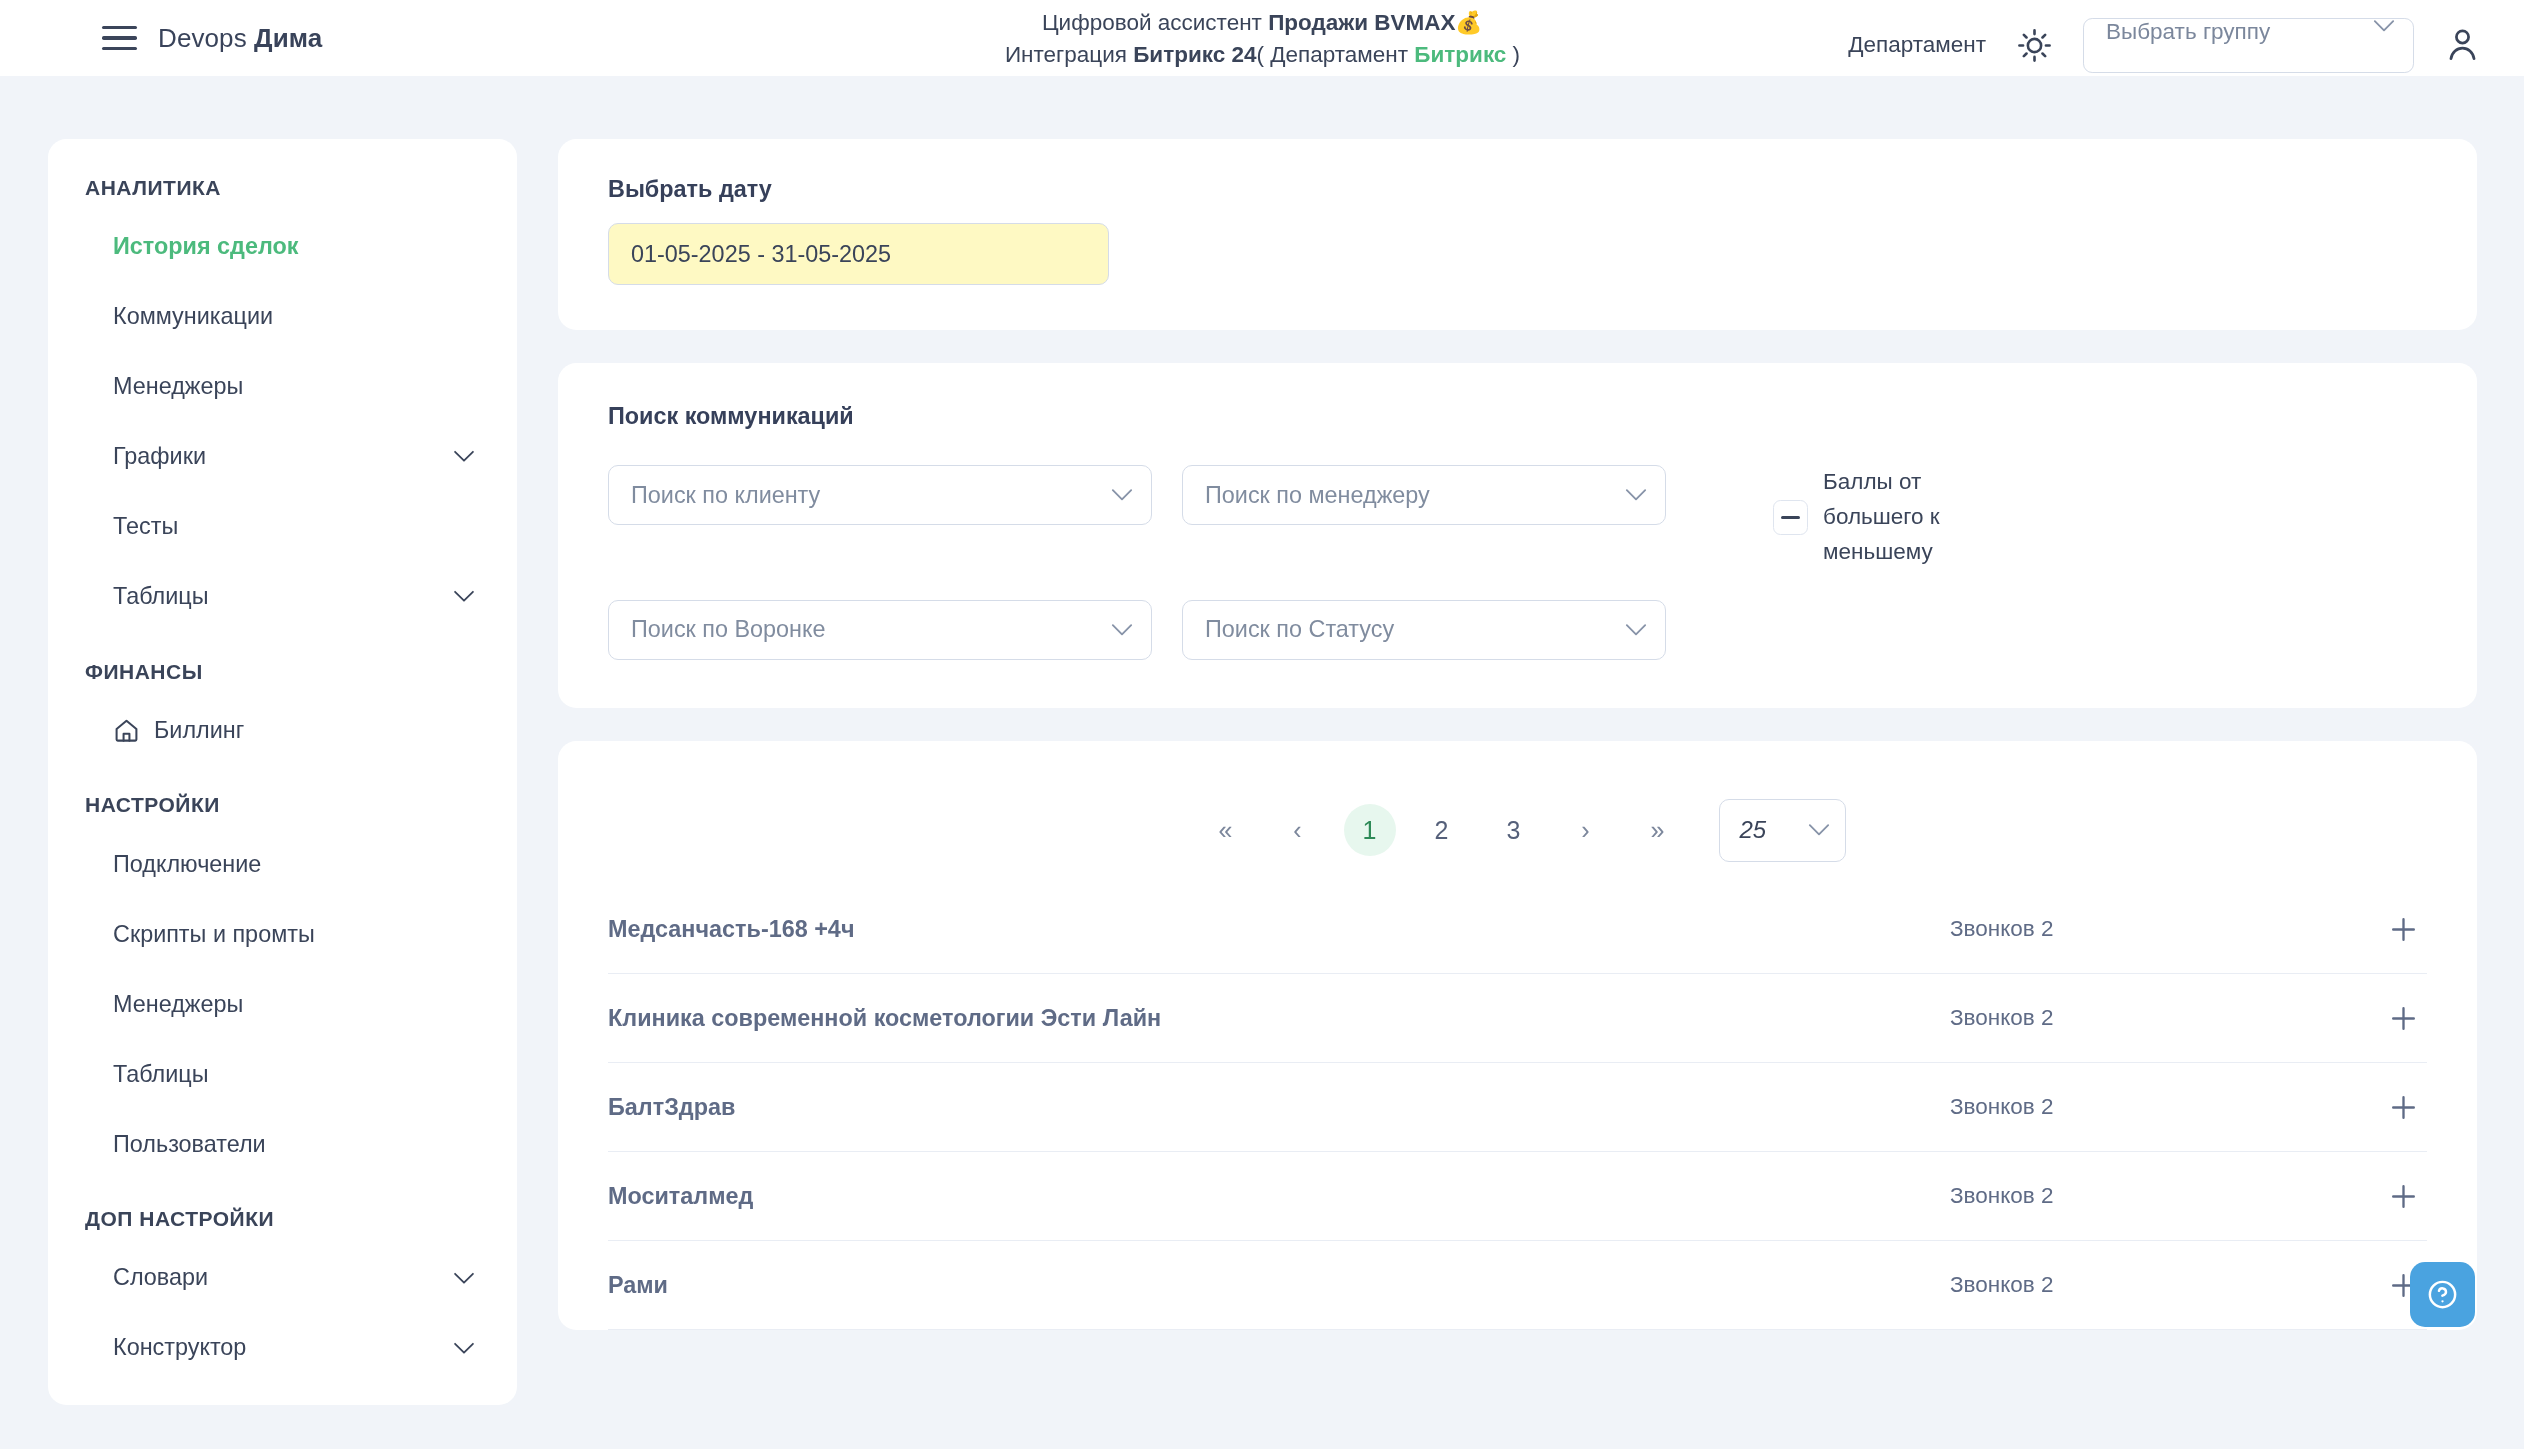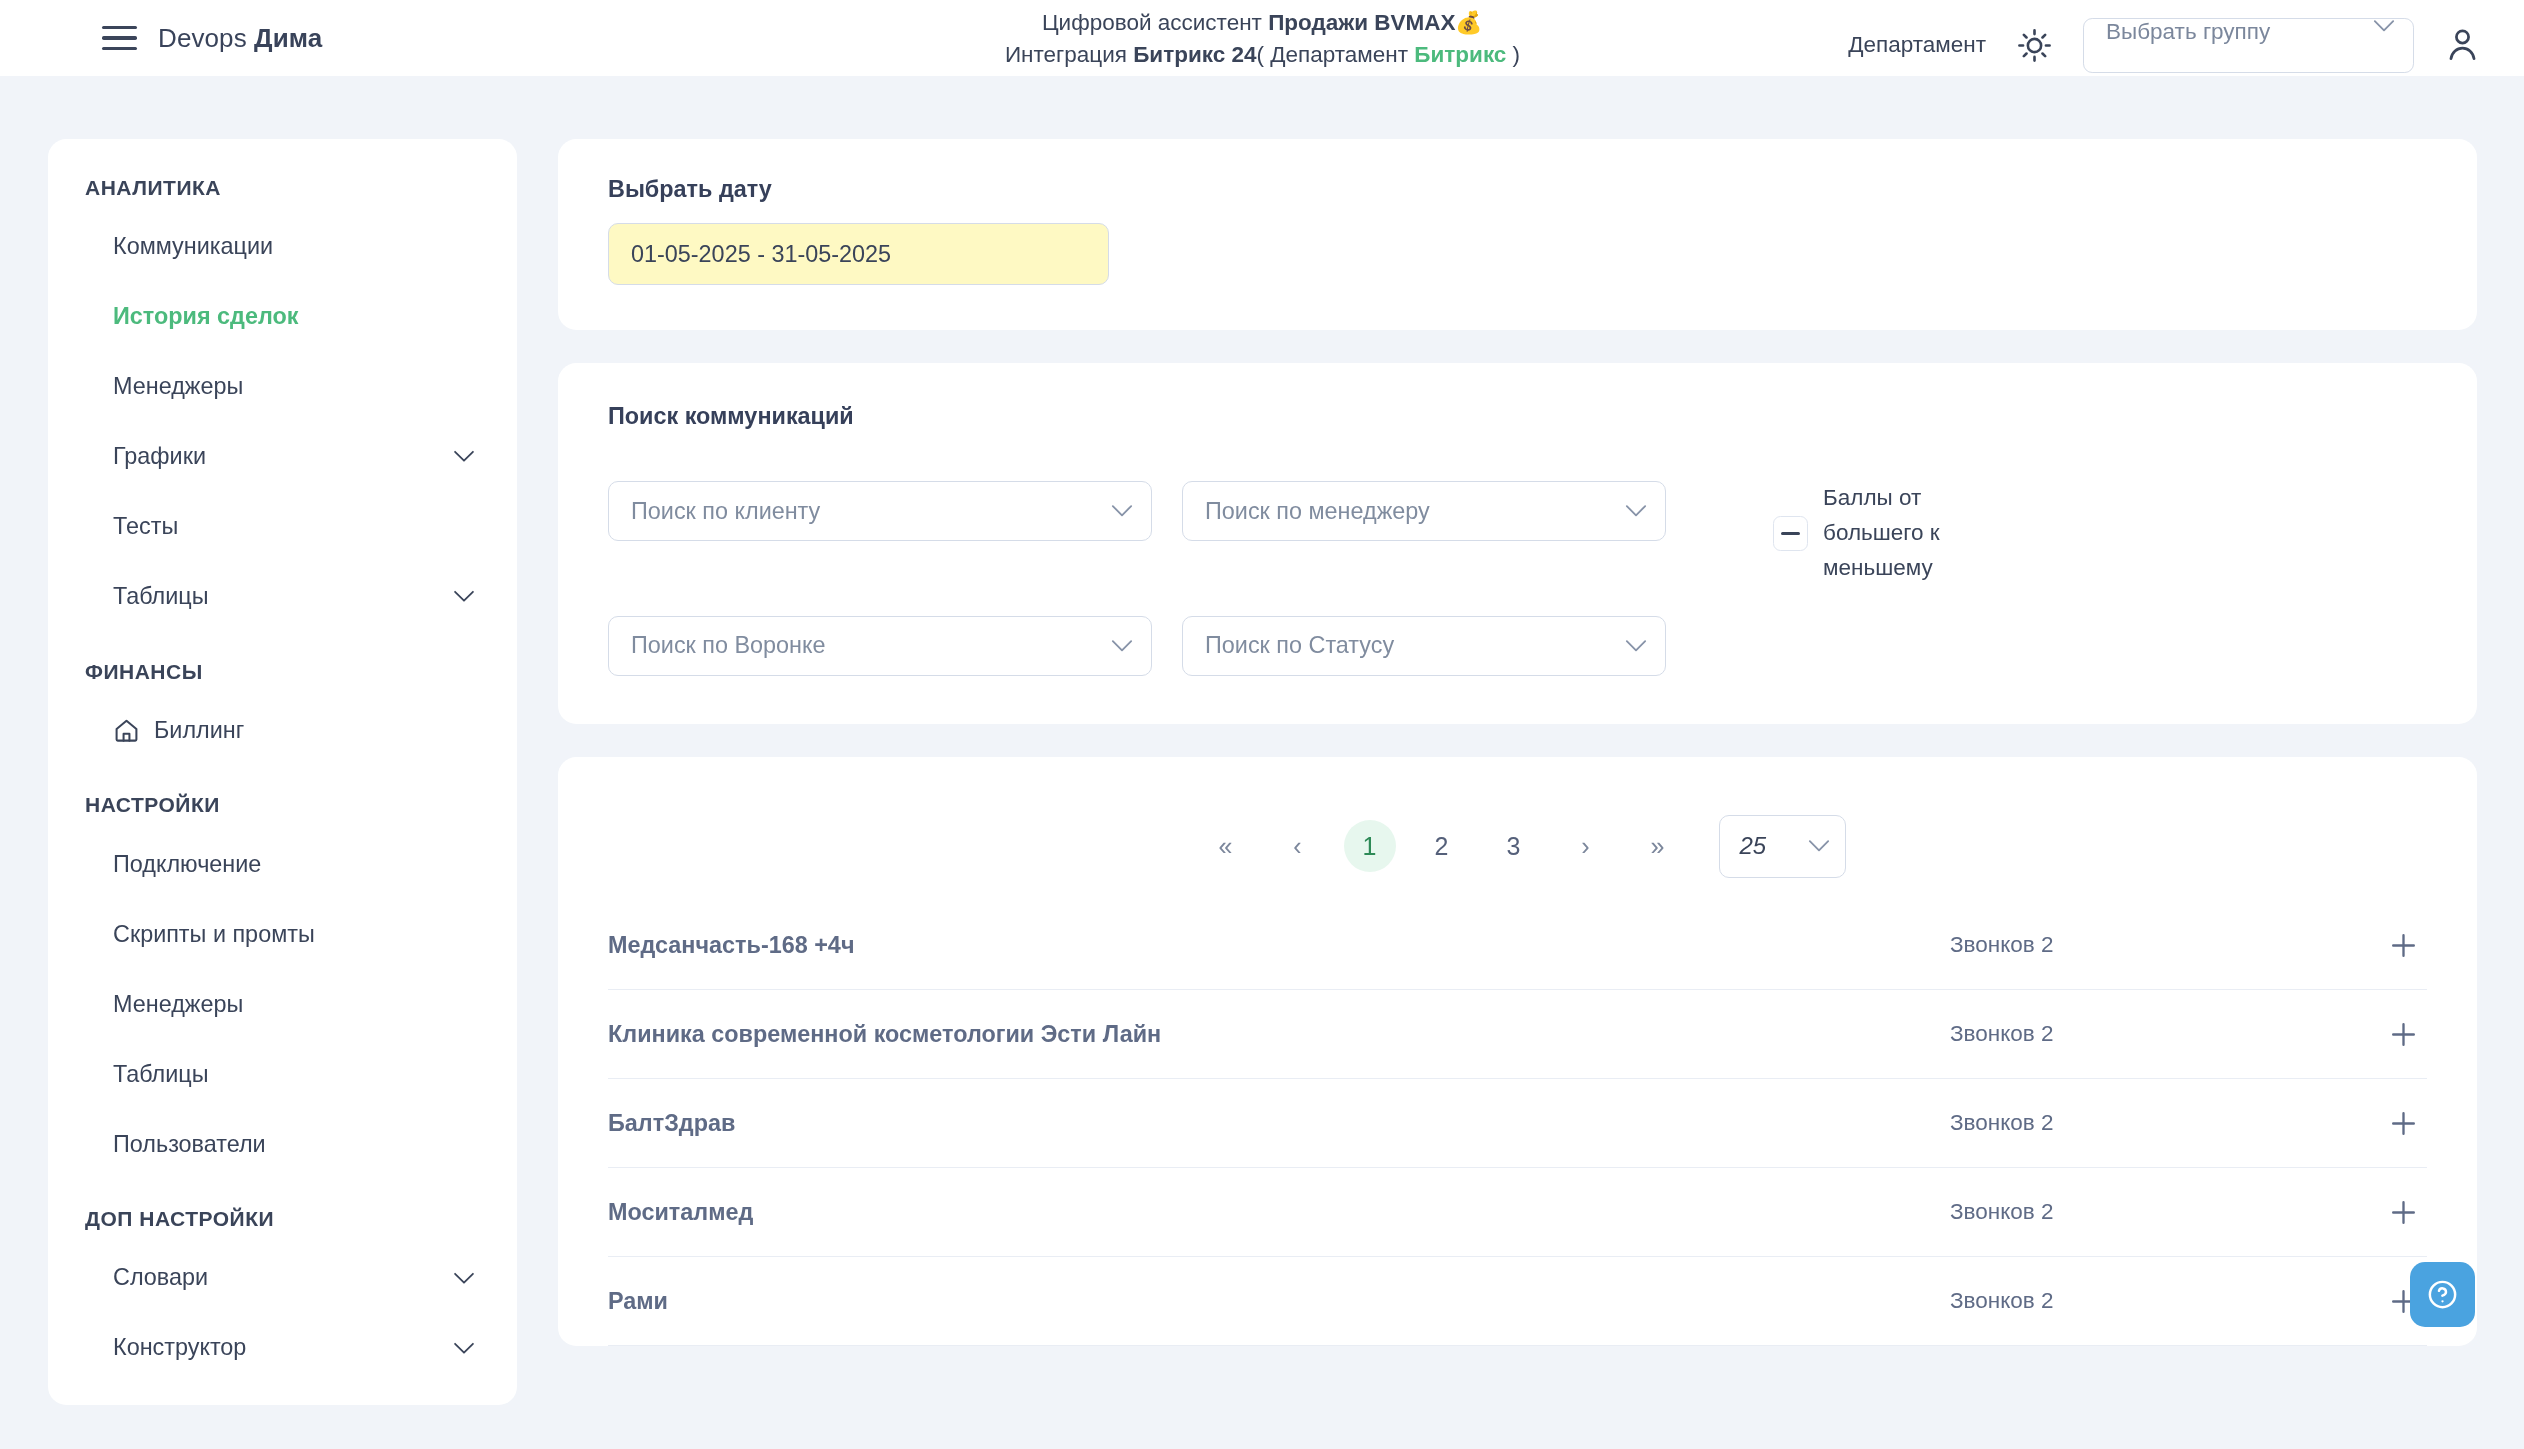--- a/index.html
+++ b/index.html
@@ -93,21 +93,21 @@
   }
   .date-input {
     width: 501px; height: 62px; border: 1.7px solid #d5dce8; border-radius: 10px;
     display: flex; align-items: center; padding: 0 22px;
     font-size: 23.4px; color: #3a4459; background: #fef9c3; cursor: pointer;
   }
 
   .card-search { padding: 40px 50px 48px 50px; }
   .section-title { font-size: 23.4px; font-weight: 700; color: #36405a; }
   .filter-grid {
-    margin-top: 51px;
+    margin-top: 35px;
     display: grid;
     grid-template-columns: 544px 30px 484px 92px auto;
     grid-template-rows: auto 30px auto;
     align-items: start;
   }
   .select-box {
     height: 60px; border: 1.7px solid #d5dce8; border-radius: 10px; background: #fff;
     display: flex; align-items: center; justify-content: space-between;
     padding: 0 18.4px 0 22px; cursor: pointer; width: 100%;
   }
@@ -198,28 +198,28 @@
       <circle cx="12" cy="7.2" r="4"></circle>
       <path d="M4.4 21.5c.7-4.3 3.9-7 7.6-7s6.9 2.7 7.6 7"></path>
     </svg>
   </div>
 </div>
 
 <nav class="sidebar">
 
   <div class="nav-group">
     <div class="nav-group-title">АНАЛИТИКА</div>
+    <div class="nav-item active">
+      <span class="lbl">
+          <span>История сделок</span>
+        </span>
+    </div>
     <div class="nav-item">
       <span class="lbl">
           <span>Коммуникации</span>
-        </span>
-    </div>
-    <div class="nav-item active">
-      <span class="lbl">
-          <span>История сделок</span>
         </span>
     </div>
     <div class="nav-item">
       <span class="lbl">
           <span>Менеджеры</span>
         </span>
     </div>
     <div class="nav-item">
       <span class="lbl">
           <span>Графики</span>

